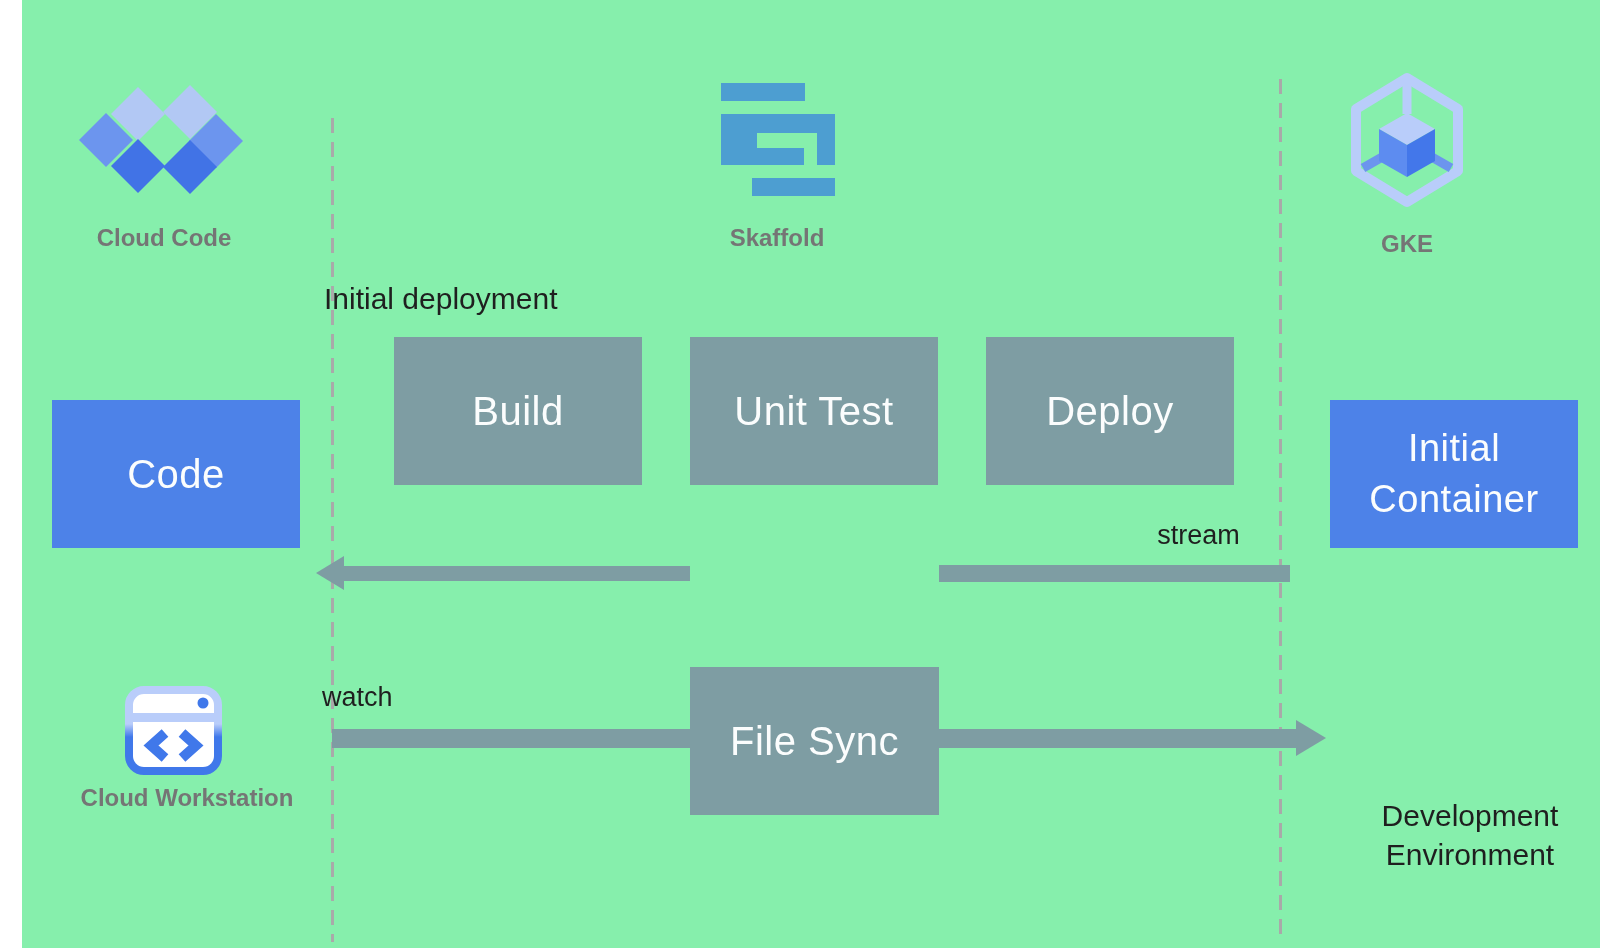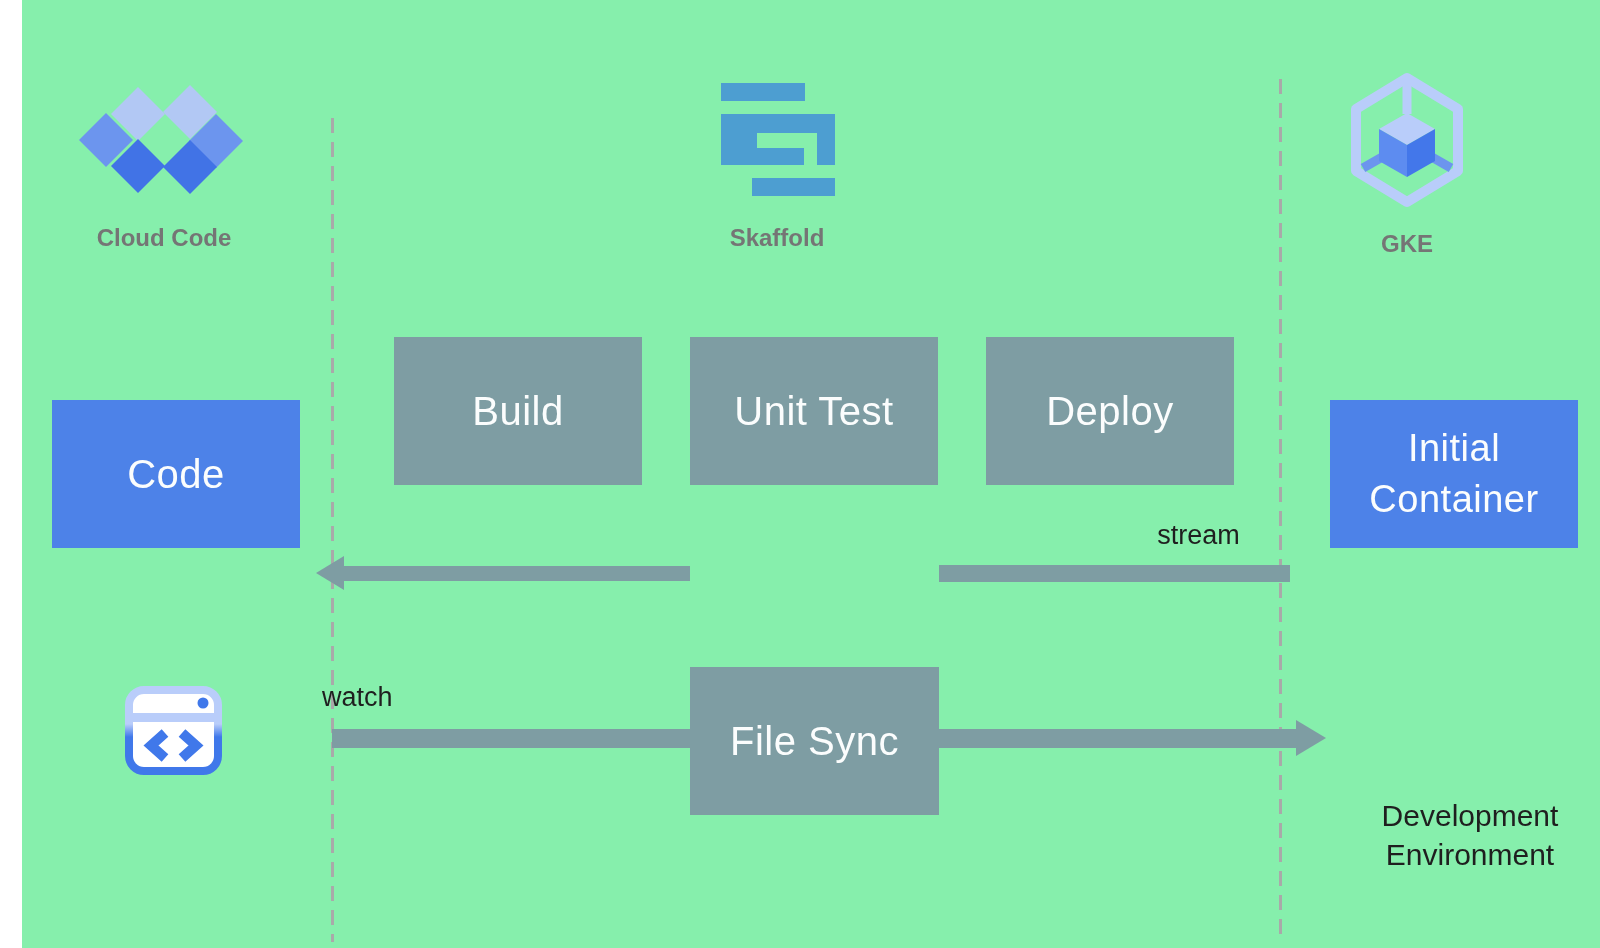--- a/index.html
+++ b/index.html
@@ -80,20 +80,21 @@
     <line x1="21" y1="100" x2="42" y2="88" stroke="#6c95ee" stroke-width="9"></line>
     <line x1="109" y1="100" x2="88" y2="88" stroke="#6c95ee" stroke-width="9"></line>
     <polygon points="65,45 93,61 65,77 37,61" fill="#b9cdfa"></polygon>
     <polygon points="37,61 65,77 65,109 37,93" fill="#5d8cf0"></polygon>
     <polygon points="65,77 93,61 93,93 65,109" fill="#4377ea"></polygon>
   </svg>
   <div class="icon-label" style="left:1285px;top:230px;width:200px;">GKE</div>
 
   <div class="box blue" style="left:30px;top:400px;width:248px;height:148px;">Code</div>
 
+  <div class="note big" style="left:302px;top:282px;">Initial deployment</div>
 
   <div class="box teal" style="left:372px;top:337px;width:248px;height:148px;">Build</div>
   <div class="box teal" style="left:668px;top:337px;width:248px;height:148px;">Unit Test</div>
   <div class="box teal" style="left:964px;top:337px;width:248px;height:148px;">Deploy</div>
 
   <div class="shaft" style="left:318px;top:566px;width:350px;height:15px;"></div>
   <div class="head-left" style="left:294px;top:556px;"></div>
   <div class="shaft" style="left:917px;top:565px;width:351px;height:17px;"></div>
   <div class="note" style="left:1100px;top:520px;width:153px;text-align:center;">stream</div>
 
@@ -113,16 +114,17 @@
         <stop offset="0.58" stop-color="#4078ea"></stop>
         <stop offset="1" stop-color="#4078ea"></stop>
       </linearGradient>
     </defs>
     <rect x="4" y="4" width="89" height="81" rx="15" fill="#ffffff" stroke="url(#wsgrad)" stroke-width="8"></rect>
     <rect x="8" y="27" width="81" height="9" fill="#b9cdfa"></rect>
     <circle cx="78" cy="17" r="5.5" fill="#4078ea"></circle>
     <path d="M40 47 L26 59.5 L40 72" fill="none" stroke="#4078ea" stroke-width="10"></path>
     <path d="M57 47 L71 59.5 L57 72" fill="none" stroke="#4078ea" stroke-width="10"></path>
   </svg>
+  <div class="icon-label" style="left:40px;top:784px;width:250px;">Cloud Workstation</div>
 
   <div class="caption" style="left:1318px;top:796px;width:260px;">Development Environment</div>
 
 </div>
 
 </body></html>

